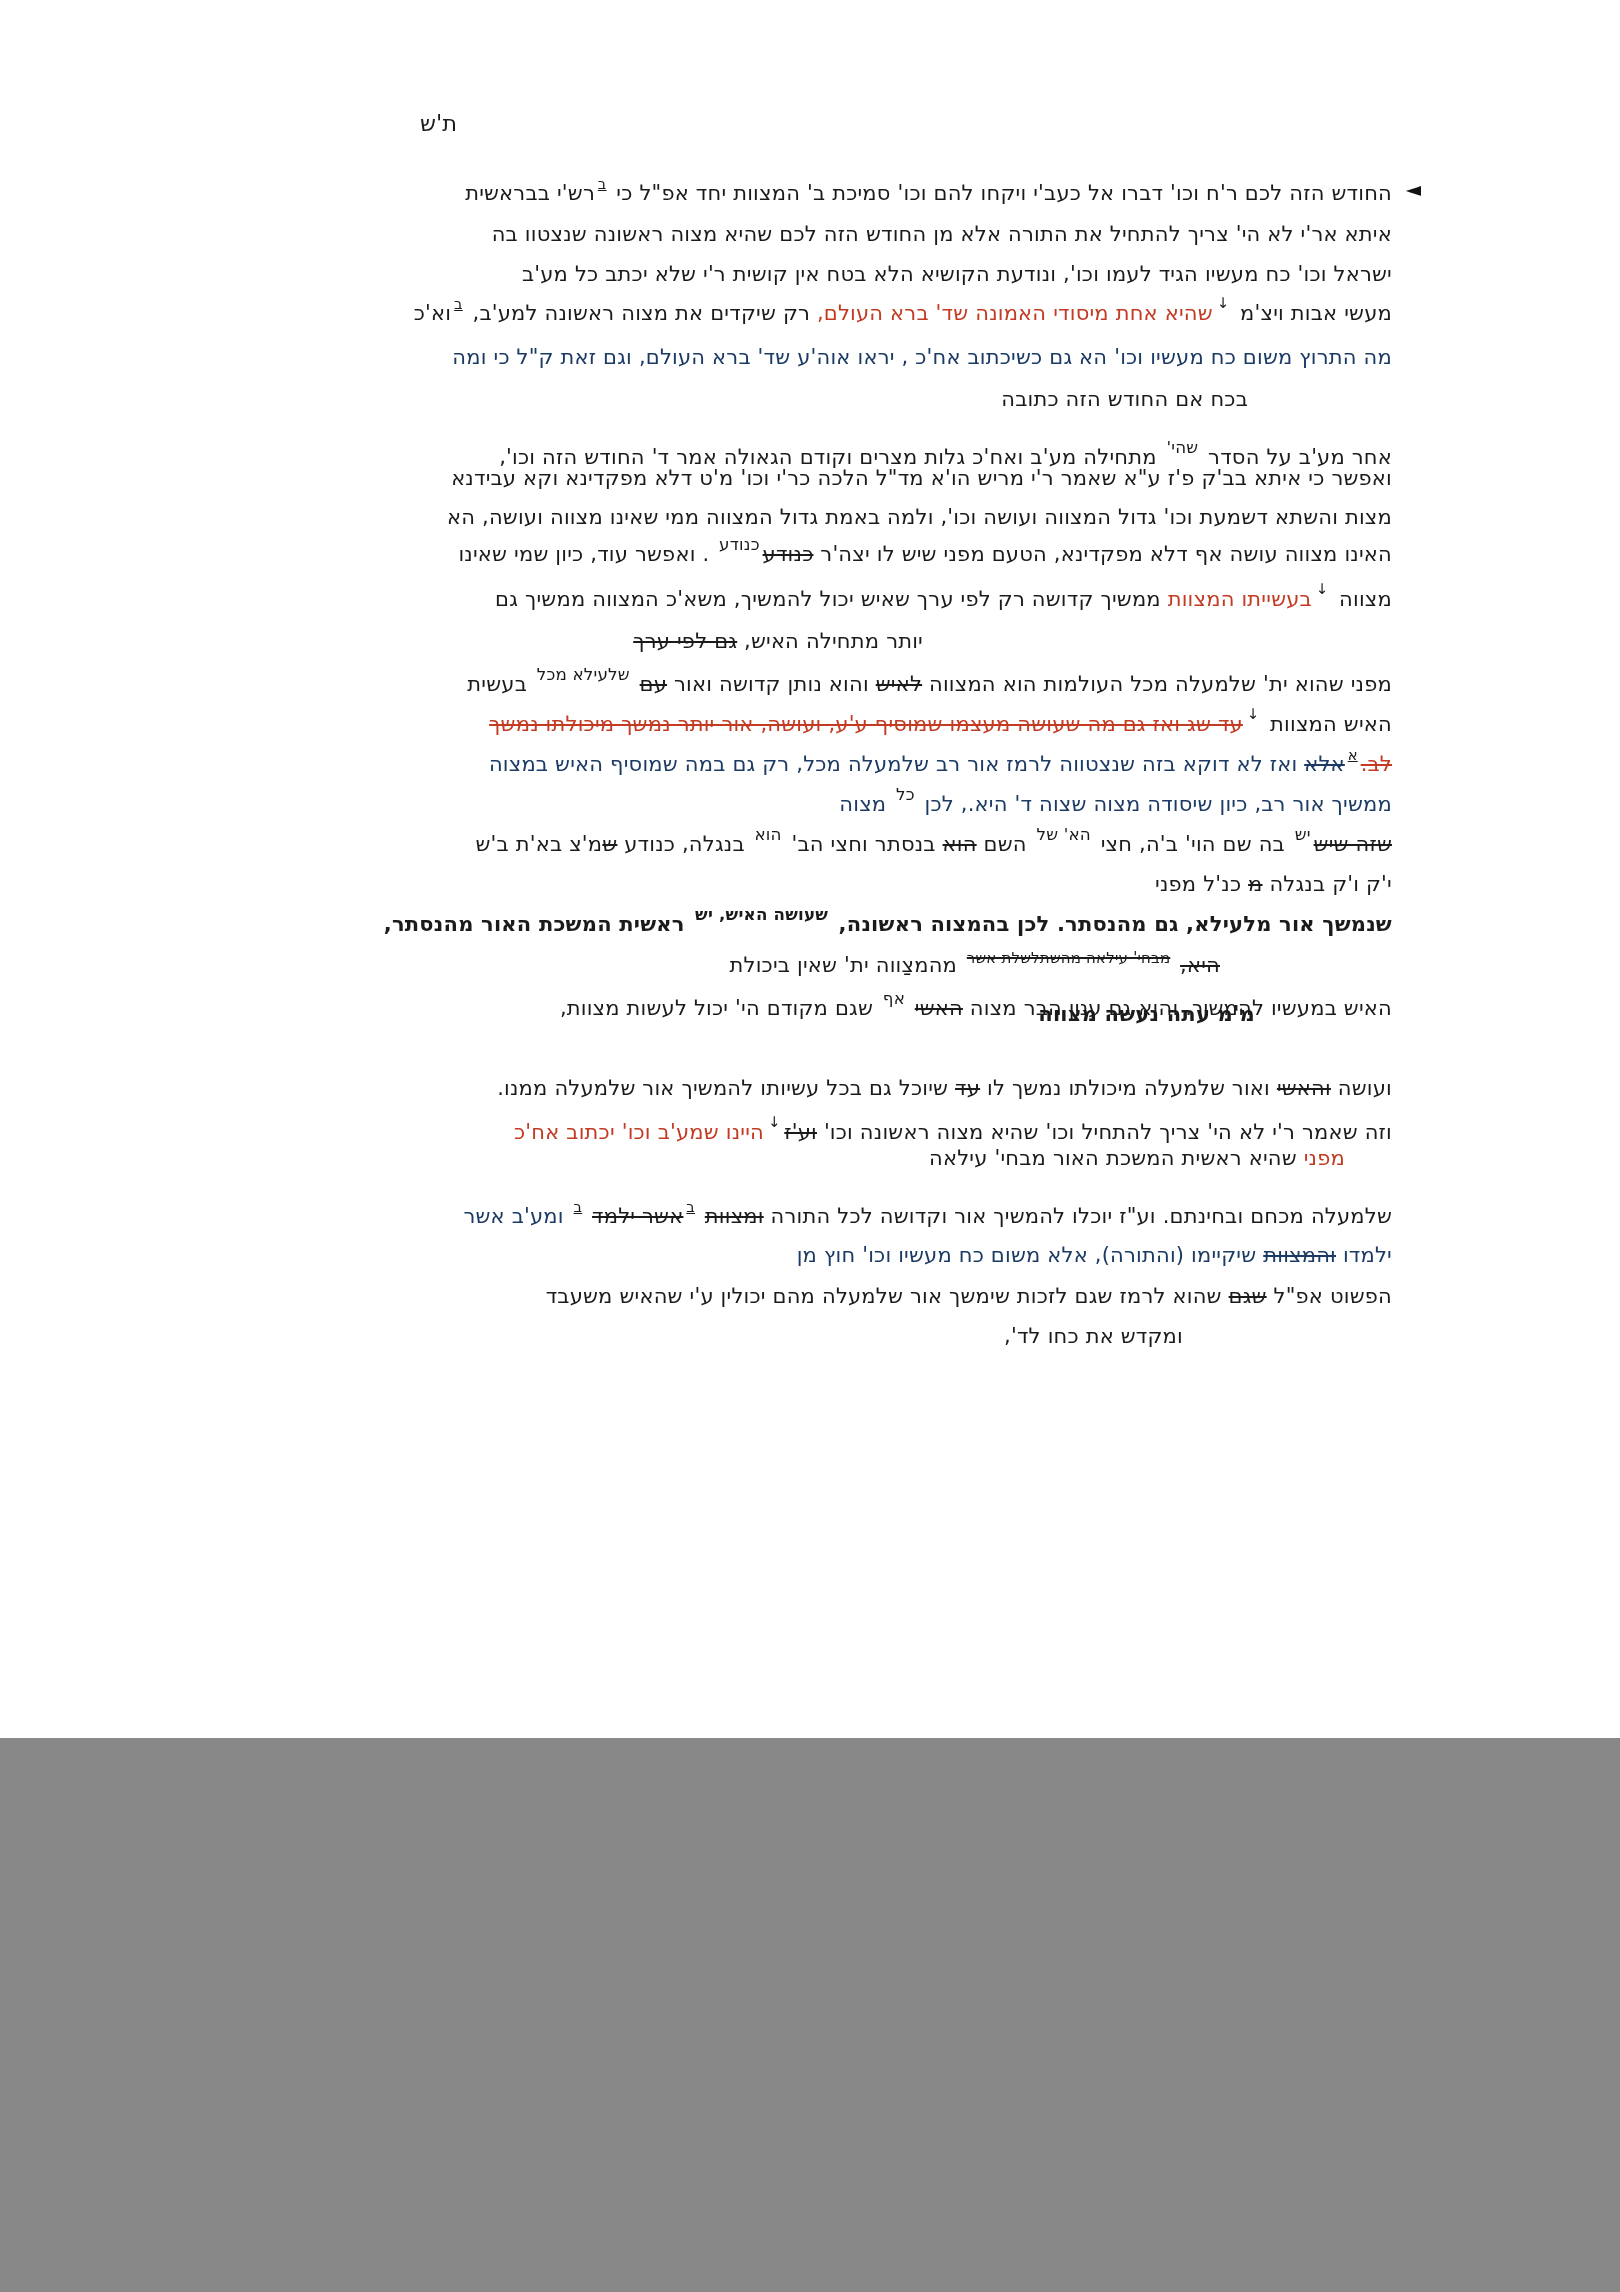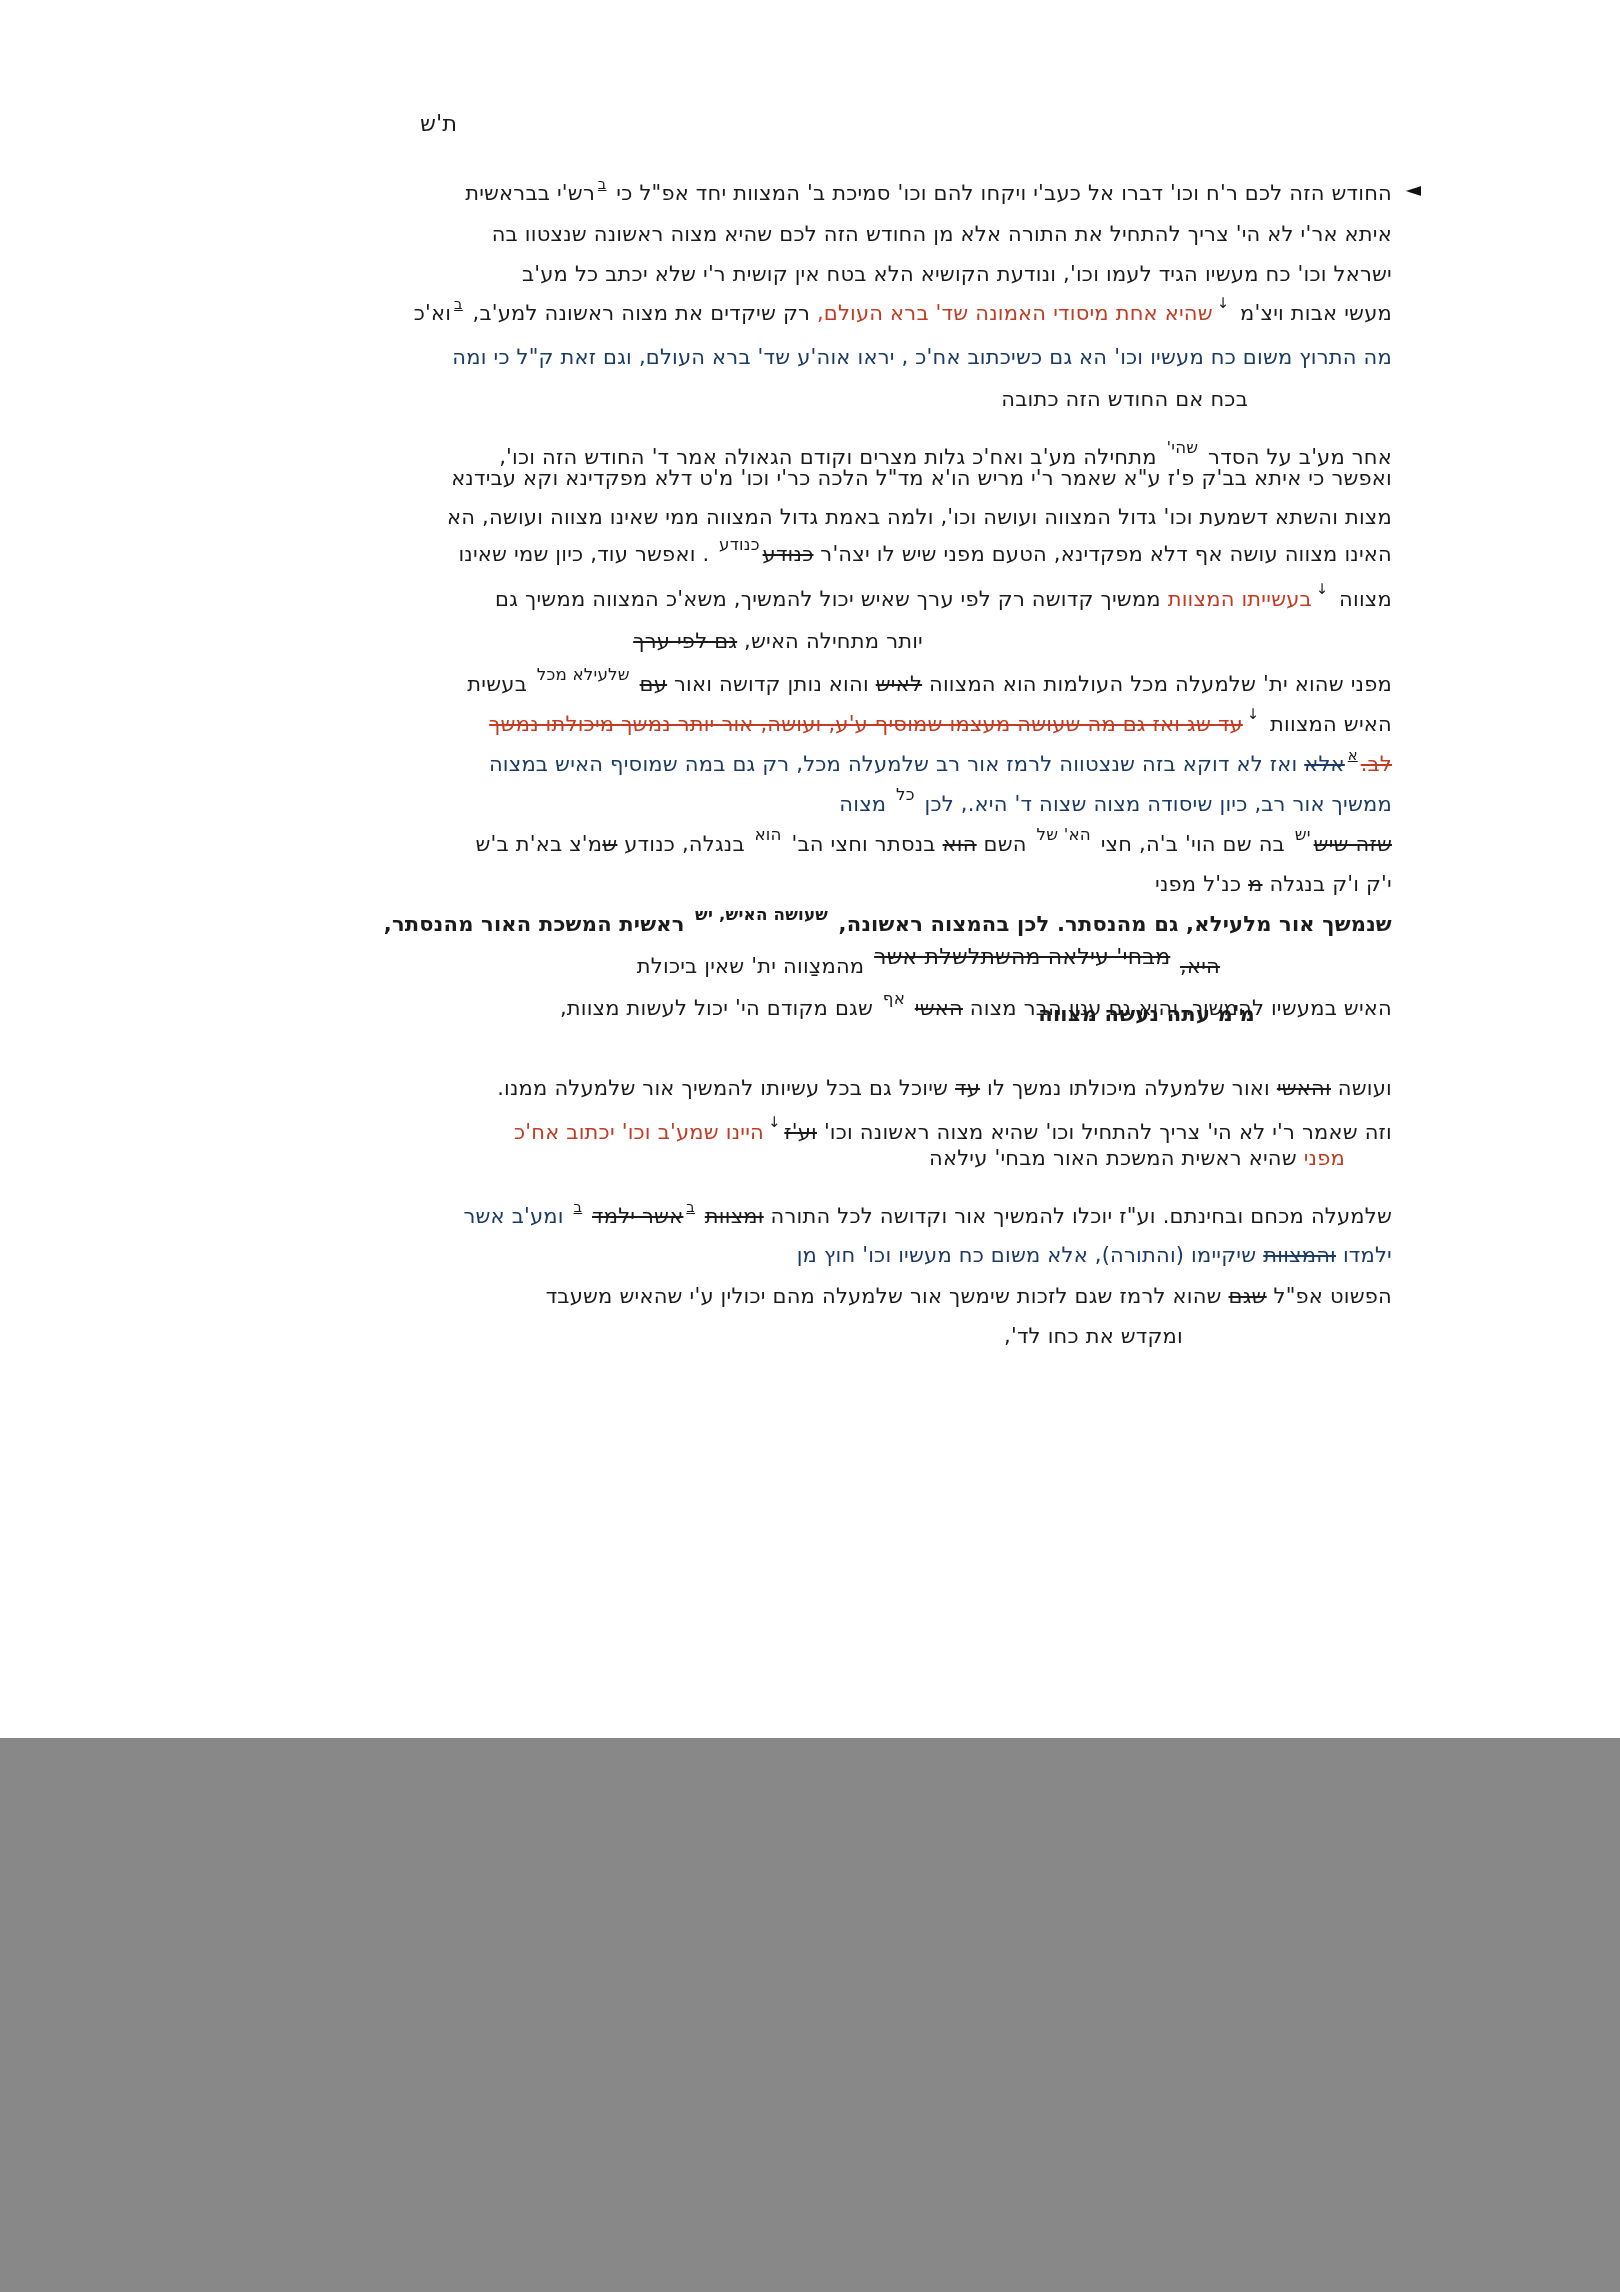--- a/index.html
+++ b/index.html
@@ -37,21 +37,21 @@
     letter-spacing:0.2px;
   }
   .seg-n{color:var(--ink);}
   .seg-r{color:var(--red);}
   .seg-rs{color:var(--red);text-decoration:line-through;text-decoration-thickness:2px;}
   .seg-b{color:var(--blue);}
   .seg-bs{color:var(--blue);text-decoration:line-through;text-decoration-thickness:2px;}
   .seg-s{color:var(--ink);text-decoration:line-through;text-decoration-thickness:2px;}
   .seg-sup{position:relative;top:-10.8px;font-size:16.7px;margin:0 2.9px;}
   .seg-supu{position:relative;top:-10.8px;font-size:14.7px;margin:0 2.9px;text-decoration:underline;}
-  .seg-sups{position:relative;top:-8.8px;font-size:22px;text-decoration:line-through;text-decoration-thickness:2px;margin:0 2.9px;}
+  .seg-sups{position:relative;top:-8.8px;font-size:15px;text-decoration:line-through;text-decoration-thickness:2px;margin:0 2.9px;}
   .seg-arrow{position:relative;top:-11.8px;font-size:14.7px;margin:0 3.9px;color:var(--ink);}
 </style>
 </head>
 <body>
 
 <div id="page">
   <div class="header-mark">ת'ש</div>
   <div class="section-marker">◄</div>
   <div id="text-layer">
       <div class="line" style="top: 179px; right: 228px;"><span class="seg-n">החודש הזה לכם ר'ח וכו' דברו אל כעב'י ויקחו להם וכו' סמיכת ב' המצוות יחד אפ"ל כי </span><span class="seg-supu">ב</span><span class="seg-n">רש'י בבראשית</span></div>

